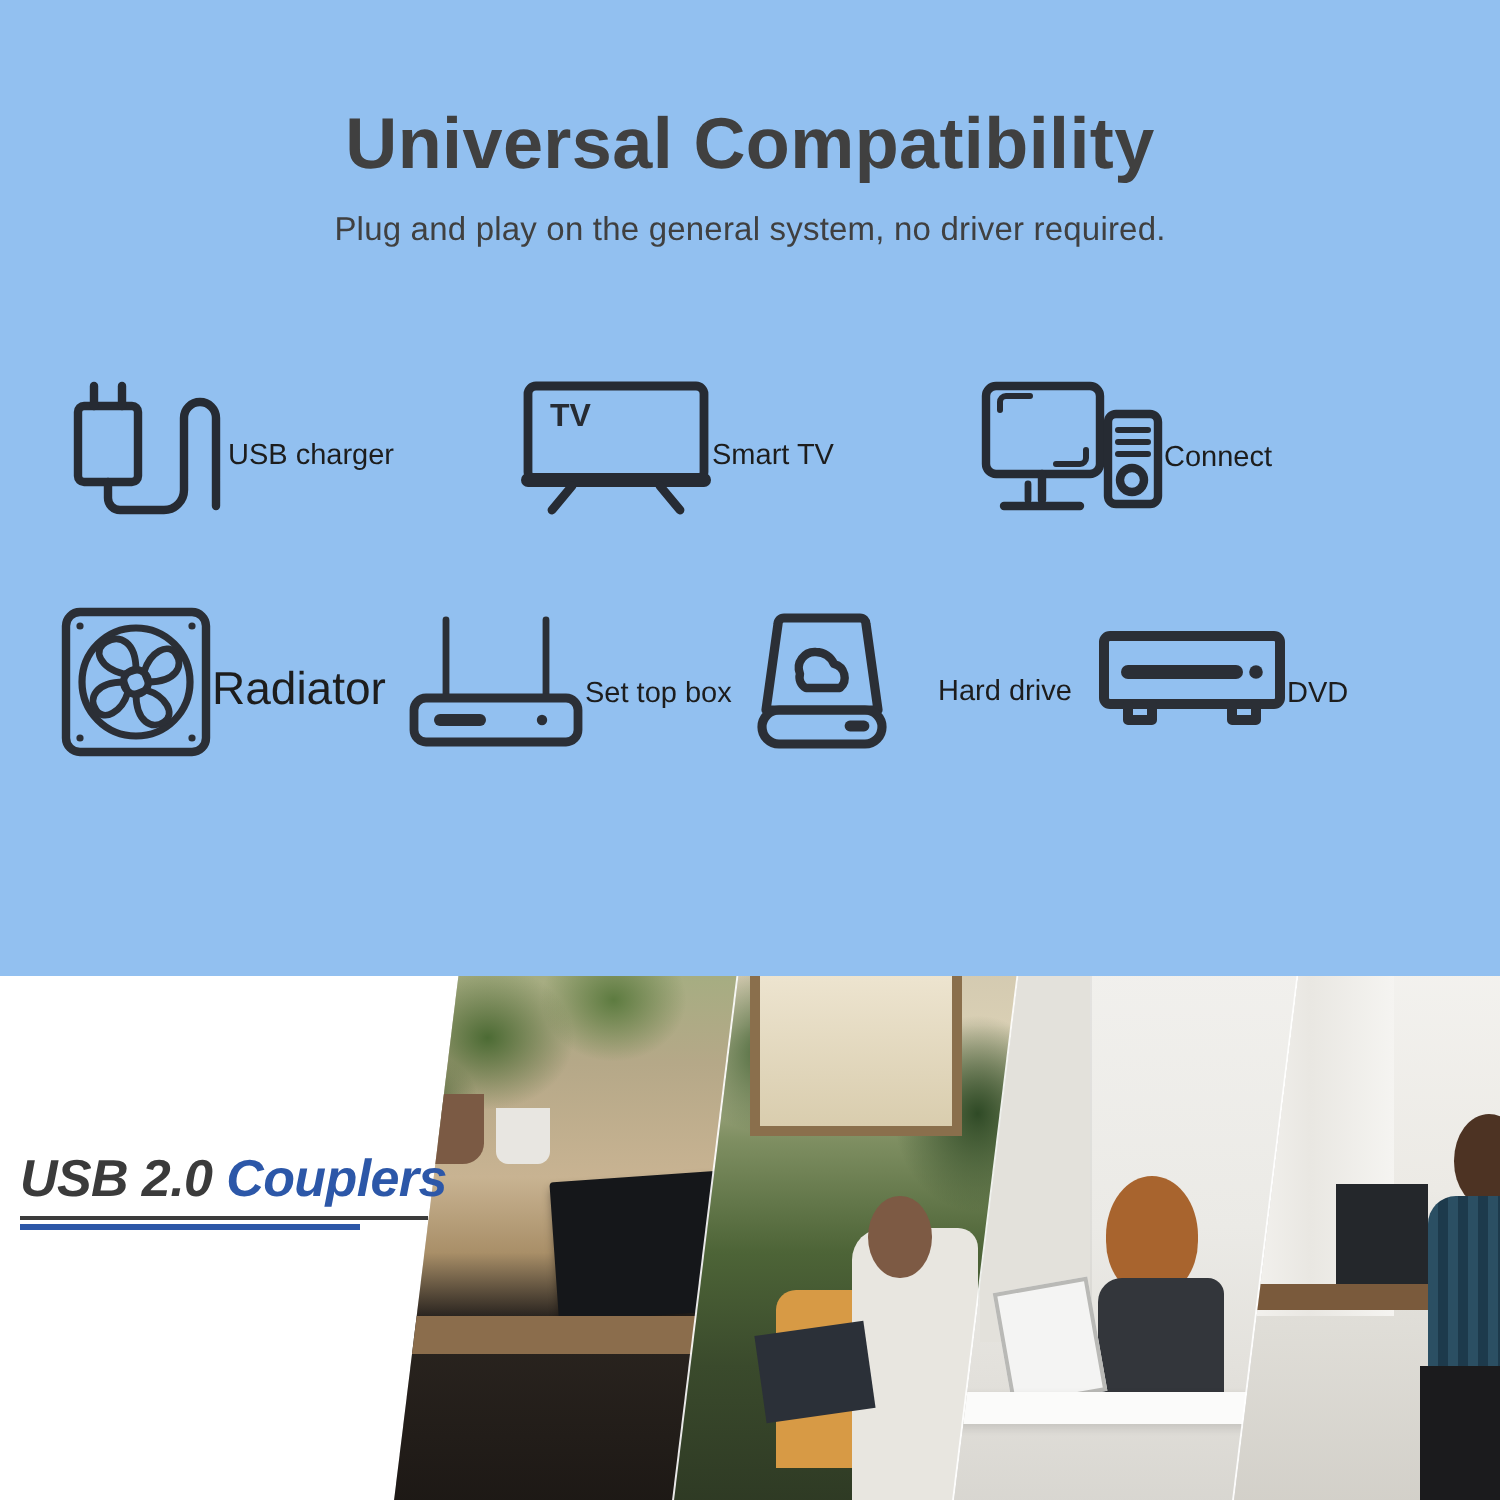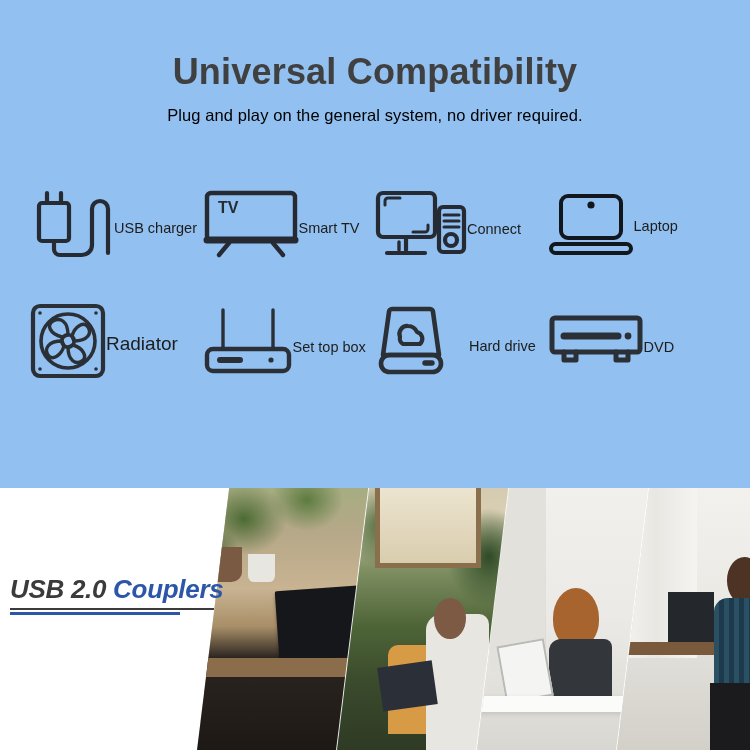--- a/index.html
+++ b/index.html
@@ -42,21 +42,21 @@
     line-height: 1.05;
   }
   .panel-subtitle {
     position: absolute;
     left: 0;
     top: 106px;
     width: 750px;
     text-align: center;
     font-size: 16.5px;
     font-weight: normal;
-    color: #000000;
+    color: #404040;
     letter-spacing: 0.1px;
   }
 
   
   .icon-grid {
     position: absolute;
     left: 30px;
     top: 185px;
     width: 690px;
   }
@@ -82,21 +82,21 @@
   .icon-label {
     margin-top: 8px;
     font-size: 14.5px;
     color: #1d1d1d;
     text-align: center;
     white-space: nowrap;
   }
   
   .icon-cell.cell-laptop .icon-label { margin-top: 4px; }
   .icon-cell.cell-desktop .icon-label { margin-top: 9px; }
-  .icon-cell.cell-radiator .icon-label { font-size: 19px; margin-top: 6px; }
+  .icon-cell.cell-radiator .icon-label { font-size: 23px; margin-top: 6px; }
   .icon-cell.cell-dvd .icon-label { margin-top: 11px; }
   .icon-cell.cell-harddrive .icon-label { margin-top: 10px; padding-left: 22px; }
   .icon-cell.cell-settopbox .icon-label { margin-top: 12px; }
 
   
   .banner {
     position: absolute;
     left: 0;
     top: 488px;
     width: 750px;
@@ -376,30 +376,20 @@
               <rect x="64" y="18" width="25" height="45" rx="4"></rect>
               <path d="M69 26 h15" stroke-width="3"></path>
               <path d="M69 32 h15" stroke-width="3"></path>
               <path d="M69 38 h15" stroke-width="3"></path>
               <circle cx="76" cy="51" r="6"></circle>
             </svg>
           </div>
           <div class="icon-label">Connect</div>
         </div>
 
-        <div class="icon-cell cell-laptop">
-          <div class="icon-art">
-            <svg width="86" height="66" viewBox="0 0 86 66" fill="none" stroke="#12161d" stroke-width="4" stroke-linecap="round" stroke-linejoin="round">
-              <rect x="13" y="5" width="60" height="42" rx="7"></rect>
-              <circle cx="43" cy="14" r="1.6" fill="#12161d"></circle>
-              <rect x="3" y="53" width="80" height="9" rx="4.5"></rect>
-            </svg>
-          </div>
-          <div class="icon-label">Laptop</div>
-        </div>
       </div>
 
       <div class="icon-row row-2">
 
         <div class="icon-cell cell-radiator">
           <div class="icon-art">
             <svg width="76" height="76" viewBox="0 0 76 76" fill="none" stroke="#2b2f36" stroke-width="4.2" stroke-linecap="round" stroke-linejoin="round">
               <rect x="3" y="3" width="70" height="70" rx="7"></rect>
               <circle cx="38" cy="38" r="27" stroke-width="3.6"></circle>
               <circle cx="10" cy="10" r="1.8" fill="#2b2f36" stroke="none"></circle>

